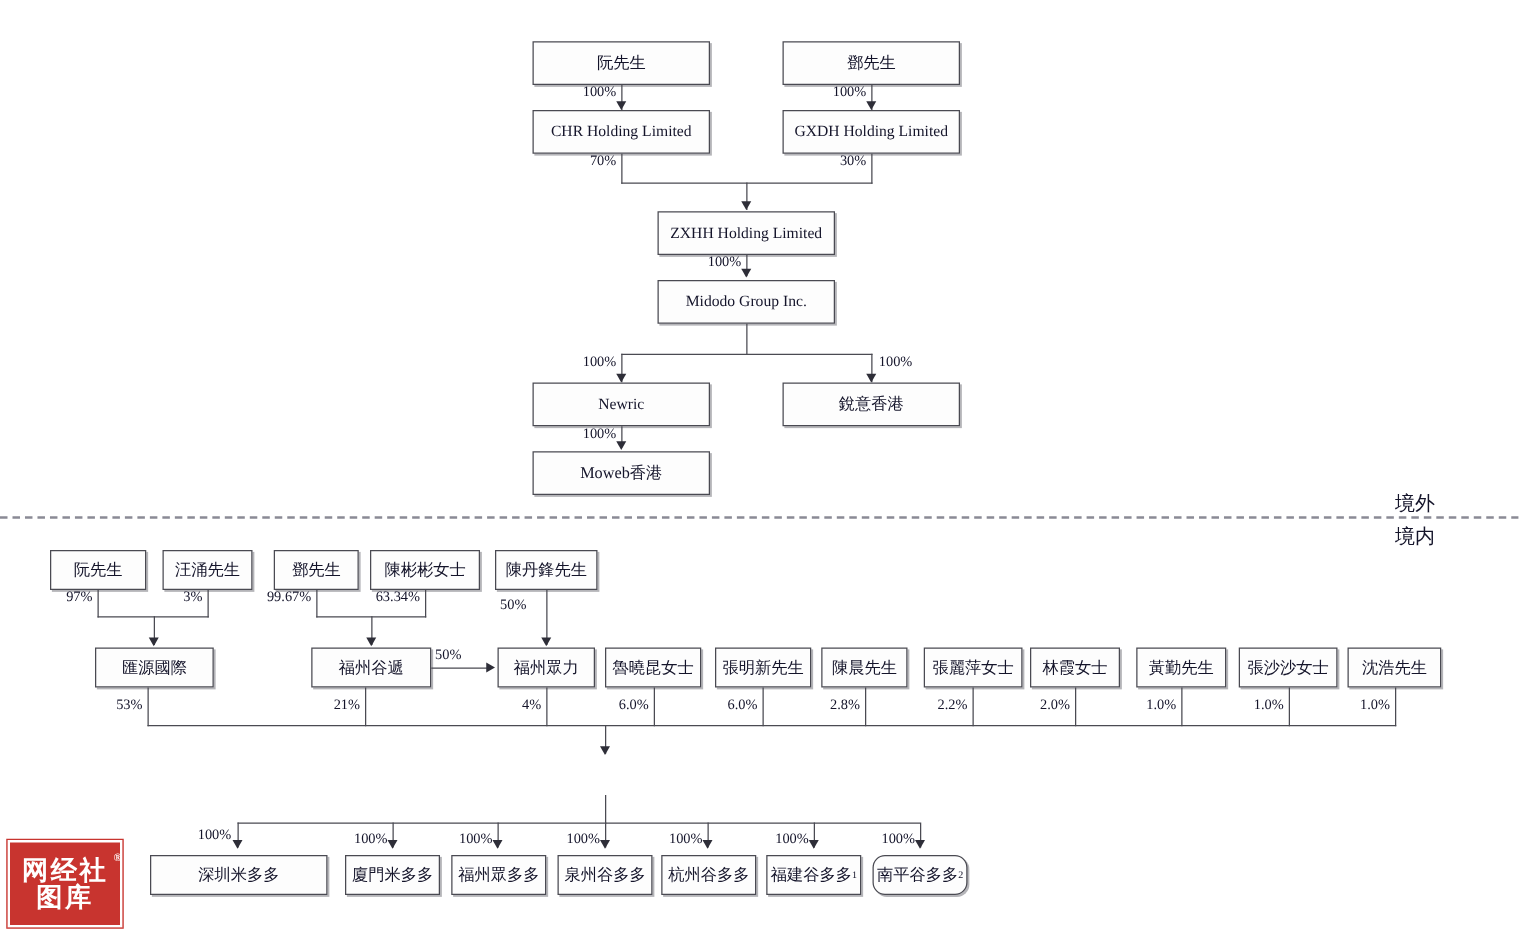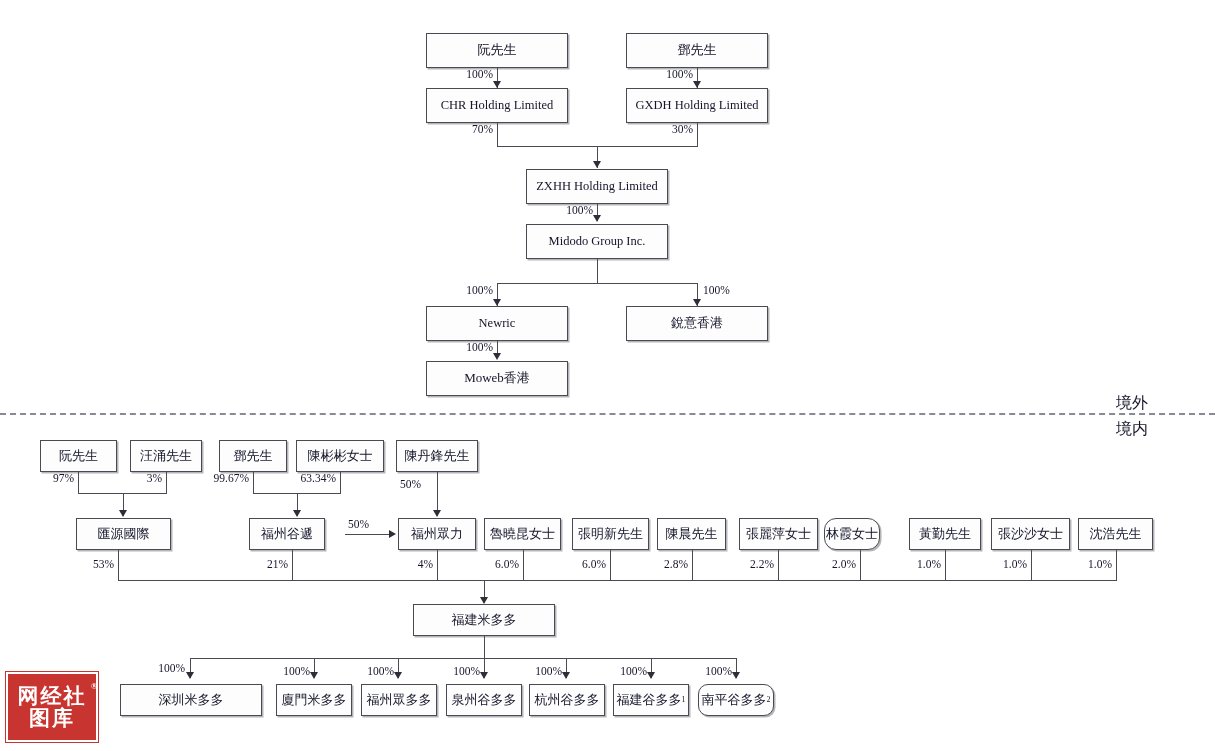--- a/index.html
+++ b/index.html
@@ -196,32 +196,32 @@
   <div class="edge vline" style="left:297px; top:493px; height:23px;"></div>
   <div class="arrow-d" style="left:293px; top:510px;"></div>
   <div class="lbl r" style="left:183px; top:473px; width:66px;">99.67%</div>
   <div class="lbl r" style="left:278px; top:473px; width:58px;">63.34%</div>
 
   <div class="edge vline" style="left:437px; top:472px; height:44px;"></div>
   <div class="arrow-d" style="left:433px; top:510px;"></div>
   <div class="lbl" style="left:400px; top:479px;">50%</div>
 
   <div class="node" style="left:76px; top:518px; width:95px; height:32px;">匯源國際</div>
-  <div class="node" style="left:249px; top:518px; width:76px; height:32px;">福州谷遞</div>
+  <div class="node" style="left:249px; top:518px; width:96px; height:32px;">福州谷遞</div>
   <div class="node" style="left:398px; top:518px; width:78px; height:32px;">福州眾力</div>
 
   <div class="edge hline" style="left:345px; top:534px; width:46px;"></div>
   <div class="arrow-r" style="left:389px; top:530px;"></div>
   <div class="lbl" style="left:348px; top:519px;">50%</div>
 
   <div class="node" style="left:484px; top:518px; width:77px; height:32px;">魯曉昆女士</div>
   <div class="node" style="left:572px; top:518px; width:77px; height:32px;">張明新先生</div>
   <div class="node" style="left:657px; top:518px; width:69px; height:32px;">陳晨先生</div>
   <div class="node" style="left:739px; top:518px; width:79px; height:32px;">張麗萍女士</div>
-  <div class="node" style="left:824px; top:518px; width:56px; height:32px;border-radius:12px;">林霞女士</div>
+  <div class="node" style="left:824px; top:518px; width:72px; height:32px;">林霞女士</div>
   <div class="node" style="left:909px; top:518px; width:72px; height:32px;">黃勤先生</div>
   <div class="node" style="left:991px; top:518px; width:79px; height:32px;">張沙沙女士</div>
   <div class="node" style="left:1078px; top:518px; width:75px; height:32px;">沈浩先生</div>
 
   <div class="edge vline" style="left:118px; top:550px; height:31px;"></div>
   <div class="edge vline" style="left:292px; top:550px; height:31px;"></div>
   <div class="edge vline" style="left:437px; top:550px; height:31px;"></div>
   <div class="edge vline" style="left:523px; top:550px; height:31px;"></div>
   <div class="edge vline" style="left:610px; top:550px; height:31px;"></div>
   <div class="edge vline" style="left:692px; top:550px; height:31px;"></div>
@@ -240,21 +240,20 @@
   <div class="lbl r" style="left:383px; top:559px; width:50px;">4%</div>
   <div class="lbl r" style="left:466px; top:559px; width:53px;">6.0%</div>
   <div class="lbl r" style="left:553px; top:559px; width:53px;">6.0%</div>
   <div class="lbl r" style="left:635px; top:559px; width:53px;">2.8%</div>
   <div class="lbl r" style="left:721px; top:559px; width:53px;">2.2%</div>
   <div class="lbl r" style="left:803px; top:559px; width:53px;">2.0%</div>
   <div class="lbl r" style="left:888px; top:559px; width:53px;">1.0%</div>
   <div class="lbl r" style="left:974px; top:559px; width:53px;">1.0%</div>
   <div class="lbl r" style="left:1059px; top:559px; width:53px;">1.0%</div>
 
-  <div class="node" style="left:413px; top:604px; width:142px; height:32px;">福建米多多</div>
 
   <div class="edge vline" style="left:484px; top:636px; height:23px;"></div>
   <div class="edge hline" style="left:190px; top:658px; width:546px;"></div>
 
   <div class="edge vline" style="left:190px; top:658px; height:20px;"></div>
   <div class="arrow-d" style="left:186px; top:672px;"></div>
   <div class="edge vline" style="left:314px; top:658px; height:20px;"></div>
   <div class="arrow-d" style="left:310px; top:672px;"></div>
   <div class="edge vline" style="left:398px; top:658px; height:20px;"></div>
   <div class="arrow-d" style="left:394px; top:672px;"></div>

